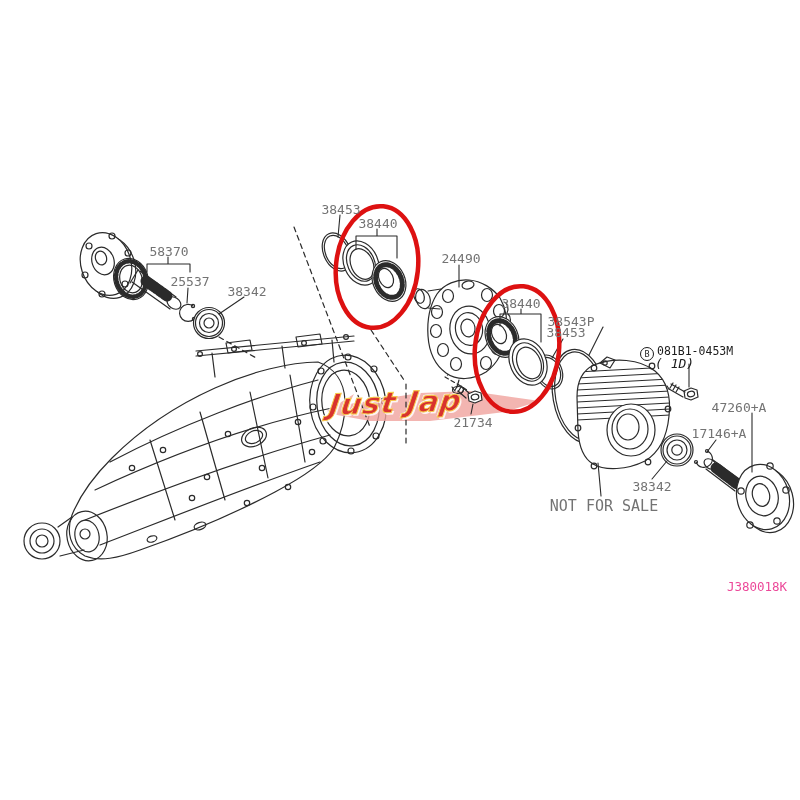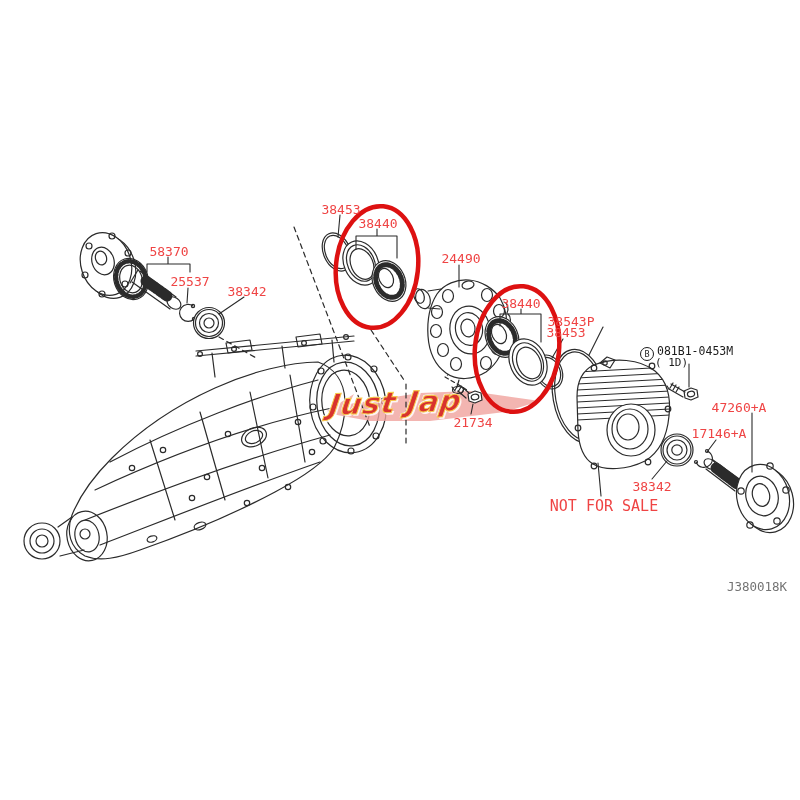--- a/index.html
+++ b/index.html
@@ -1,25 +1,25 @@
 <!DOCTYPE html>
 <html><head>
 <meta charset="utf-8">
 <style>
   html,body{margin:0;padding:0;background:#ffffff;}
   .stage{position:relative;width:800px;height:800px;background:#ffffff;overflow:hidden;
          font-family:"DejaVu Sans Mono", monospace;}
   .stage svg{position:absolute;left:0;top:0;}
-  .lbl{position:absolute;font:13px "DejaVu Sans Mono", monospace;color:#ef4444;
+  .lbl{position:absolute;font:13px "DejaVu Sans Mono", monospace;color:#737373;
        white-space:nowrap;transform:translate(-50%,-50%);z-index:5;}
   .lbl-left{position:absolute;font:11.5px "DejaVu Sans Mono", monospace;color:#1c1c1c;
        white-space:nowrap;z-index:5;}
-  .lbl-small{font-size:11px;}
+  .lbl-small{font-size:13px;font-style:italic;}
   .lbl-nfs{font-size:15px;letter-spacing:0px;}
-  .lbl-code{font-size:12.5px;color:#737373;}
+  .lbl-code{font-size:12.5px;color:#ec4899;}
   .circ-b{display:inline-block;width:12px;height:12px;border:1.2px solid #1c1c1c;border-radius:50%;
        font-size:8.5px;line-height:12px;text-align:center;margin-right:3px;vertical-align:-2px;}
   .watermark{position:absolute;left:330px;top:384px;width:220px;z-index:4;
        font:italic 900 29px "DejaVu Sans", sans-serif;letter-spacing:1px;
        color:#d8332f;-webkit-text-stroke:1px #f7c948;
        text-shadow:2px 2px 0 rgba(255,255,255,.85), -1px -1px 0 rgba(255,255,255,.85);
        transform:skewX(-10deg) rotate(-2deg);}
 </style>
 </head>
 <body>

